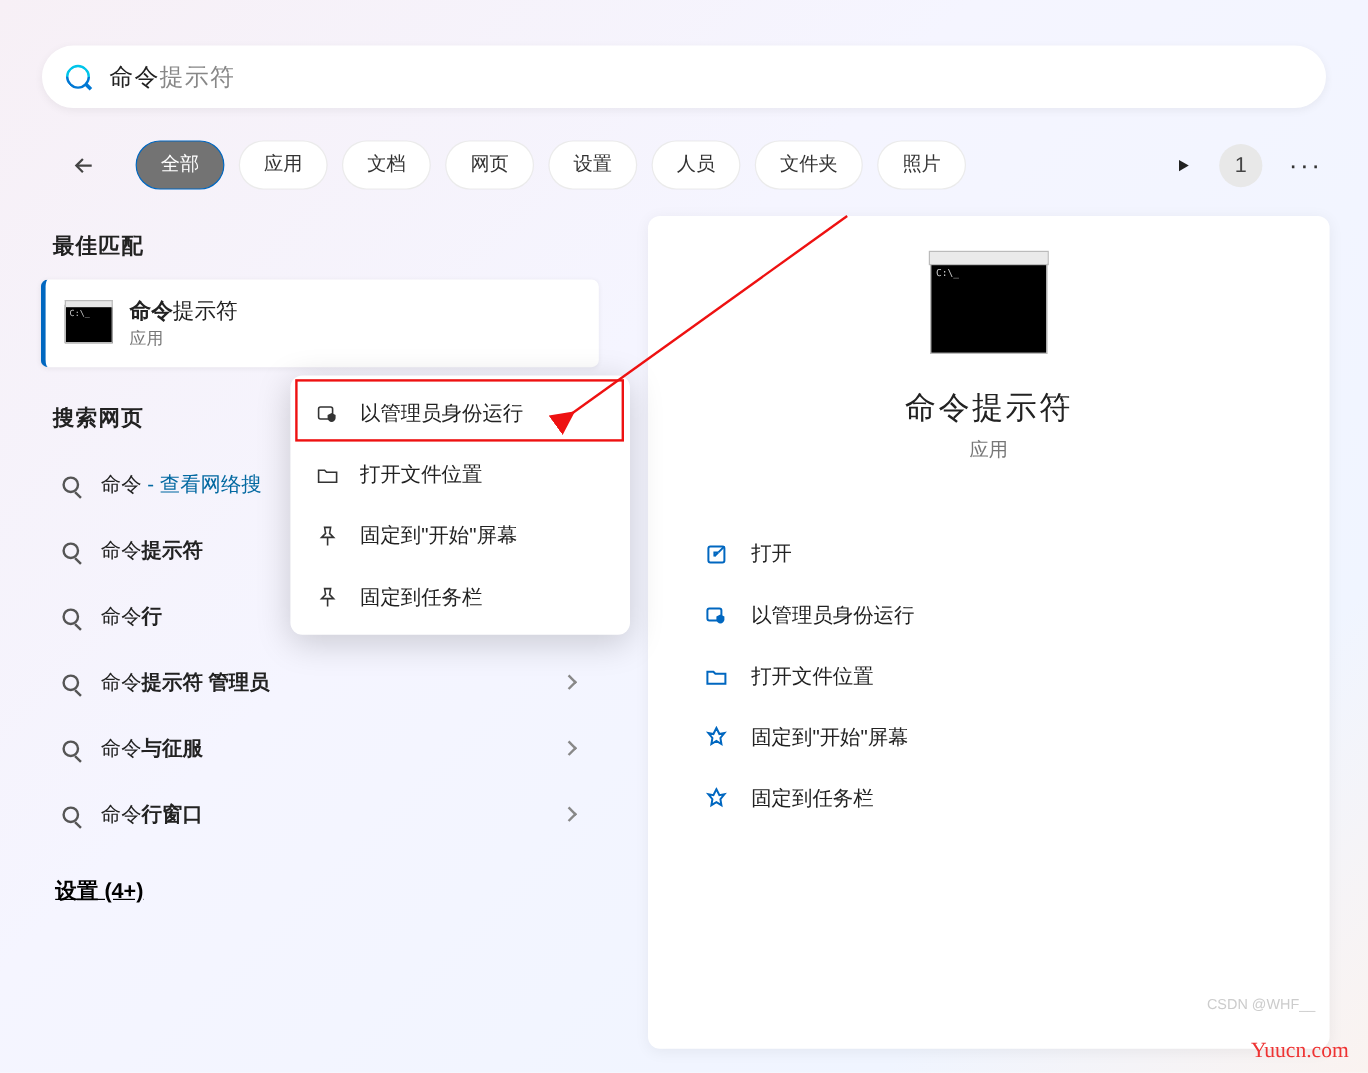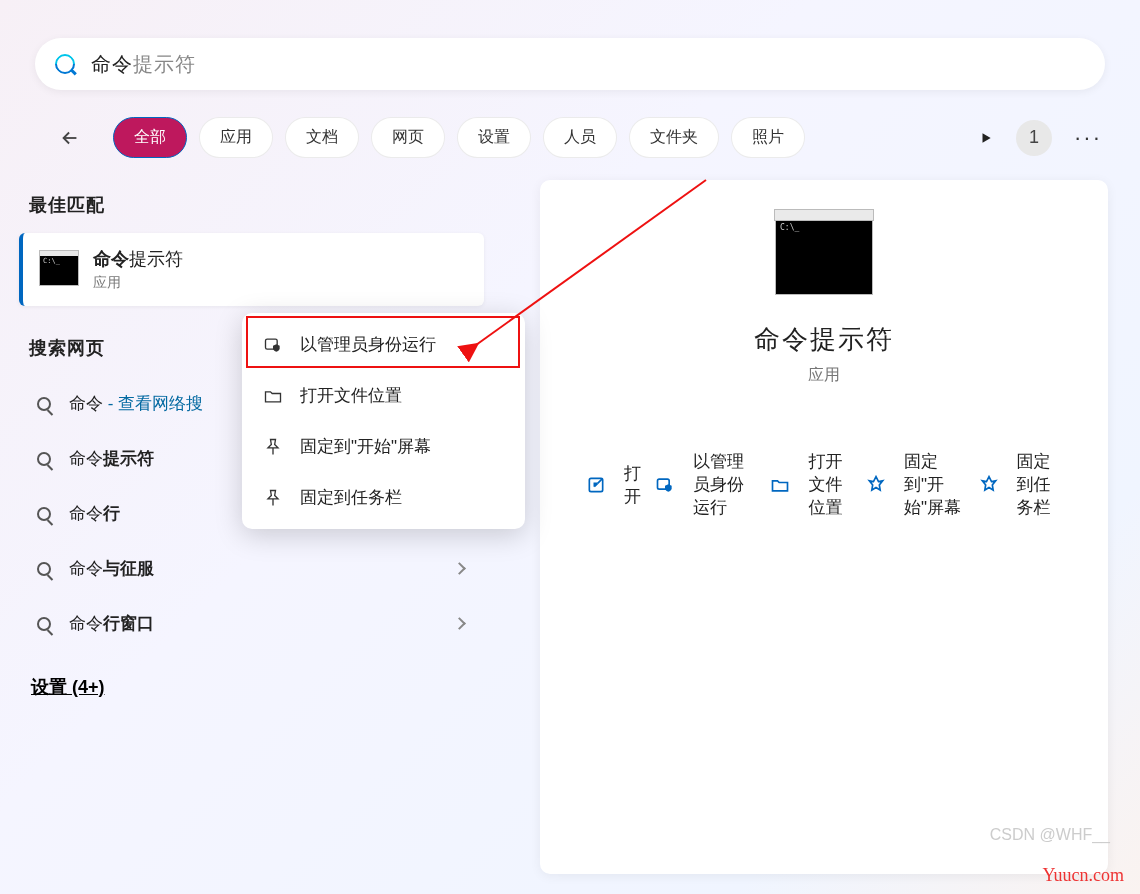--- a/index.html
+++ b/index.html
@@ -33,32 +33,32 @@
 }
 .back-btn {
   width: 30px; height: 30px; display: flex; align-items: center;
   justify-content: center; cursor: pointer; margin-right: 16px;
 }
 .chip {
   padding: 9px 20px; border-radius: 22px; background: #fff;
   font-size: 16px; color: #333; border: 1px solid rgba(0,0,0,0.08);
   cursor: pointer;
 }
-.chip.active { background: #be185d; color: #fff; border-color: #0067c0; }
+.chip.active { background: #737373; color: #fff; border-color: #0067c0; }
 .filter-right { margin-left: auto; display: flex; align-items: center; gap: 14px; }
 .play-btn { width: 32px; height: 32px; display:flex; align-items:center; justify-content:center;}
 .count-badge {
   width: 36px; height: 36px; border-radius: 50%; background: #e8e8e8;
   display: flex; align-items: center; justify-content: center;
   font-size: 18px; color: #444;
 }
 .more-btn { font-size: 22px; color: #333; cursor: pointer; letter-spacing: 2px; padding: 0 8px;}
 
 .left-col {
-  position: absolute; top: 193px; left: 19px; width: 465px;
+  position: absolute; top: 193px; left: 34px; width: 465px;
 }
 .section-title {
   font-size: 18px; font-weight: bold; color: #222;
   letter-spacing: 1px; margin: 0 0 16px 10px;
 }
 .result-card {
   background: #fff; border-radius: 6px; padding: 14px 16px;
   display: flex; align-items: center; gap: 14px;
   box-shadow: 0 1px 4px rgba(0,0,0,0.06);
   border-left: 4px solid #0067c0; margin-bottom: 30px;
@@ -117,21 +117,21 @@
 }
 .preview-box::after {
   content: "C:\\_"; position: absolute; top: 3px; left: 4px;
   color: #ccc; font-size: 8px; font-family: monospace;
 }
 .preview-title {
   text-align: center; font-size: 26px; letter-spacing: 2px;
   color: #222; margin-bottom: 8px;
 }
 .preview-sub { text-align: center; font-size: 16px; color: #777; margin-bottom: 50px; }
-.action-list { display: flex; flex-direction: row; justify-content: center; }
+.action-list { display: flex; flex-direction: column; justify-content: center; }
 .action-item {
   display: flex; align-items: center; gap: 18px;
   padding: 14px 6px; font-size: 17px; color: #222; cursor: pointer;
 }
 .action-icon { width: 22px; height: 22px; display:flex; align-items:center; justify-content:center; }
 
 .context-menu {
   position: absolute; top: 313px; left: 242px; width: 283px;
   background: #fff; border-radius: 10px;
   box-shadow: 0 6px 28px rgba(0,0,0,0.18);
@@ -149,22 +149,22 @@
 }
 .arrow-line {
   position: absolute; top: 170px; left: 456px; z-index: 55;
   pointer-events: none;
 }
 .watermark {
   position: absolute; bottom: 8px; right: 16px;
   color: #e33; font-size: 18px; font-family: serif;
 }
 .watermark2 {
-  position: absolute; bottom: 50px; right: 30px;
-  color: #ccc; font-size: 16px;
+  position: absolute; bottom: 50px; right: 44px;
+  color: #ccc; font-size: 12px;
 }
 </style>
 </head>
 <body>
 
 <div class="search-bar">
   <div class="search-icon-s"></div>
   <div>
     <span class="search-text">命令</span><span class="search-text gray">提示符</span>
   </div>
@@ -219,20 +219,25 @@
     <div class="web-text"><span>命令</span><b>提示符</b></div>
     <div class="chev"></div>
   </div>
   <div class="web-row">
     <div class="mag"></div>
     <div class="web-text"><span>命令</span><b>行</b></div>
     <div class="chev"></div>
   </div>
   <div class="web-row">
     <div class="mag"></div>
+    <div class="web-text"><span>命令</span><b>提示符 管理员</b></div>
+    <div class="chev"></div>
+  </div>
+  <div class="web-row">
+    <div class="mag"></div>
     <div class="web-text"><span>命令</span><b>与征服</b></div>
     <div class="chev"></div>
   </div>
   <div class="web-row">
     <div class="mag"></div>
     <div class="web-text"><span>命令</span><b>行窗口</b></div>
     <div class="chev"></div>
   </div>
 
   <div class="settings-row">设置 (4+)</div>

